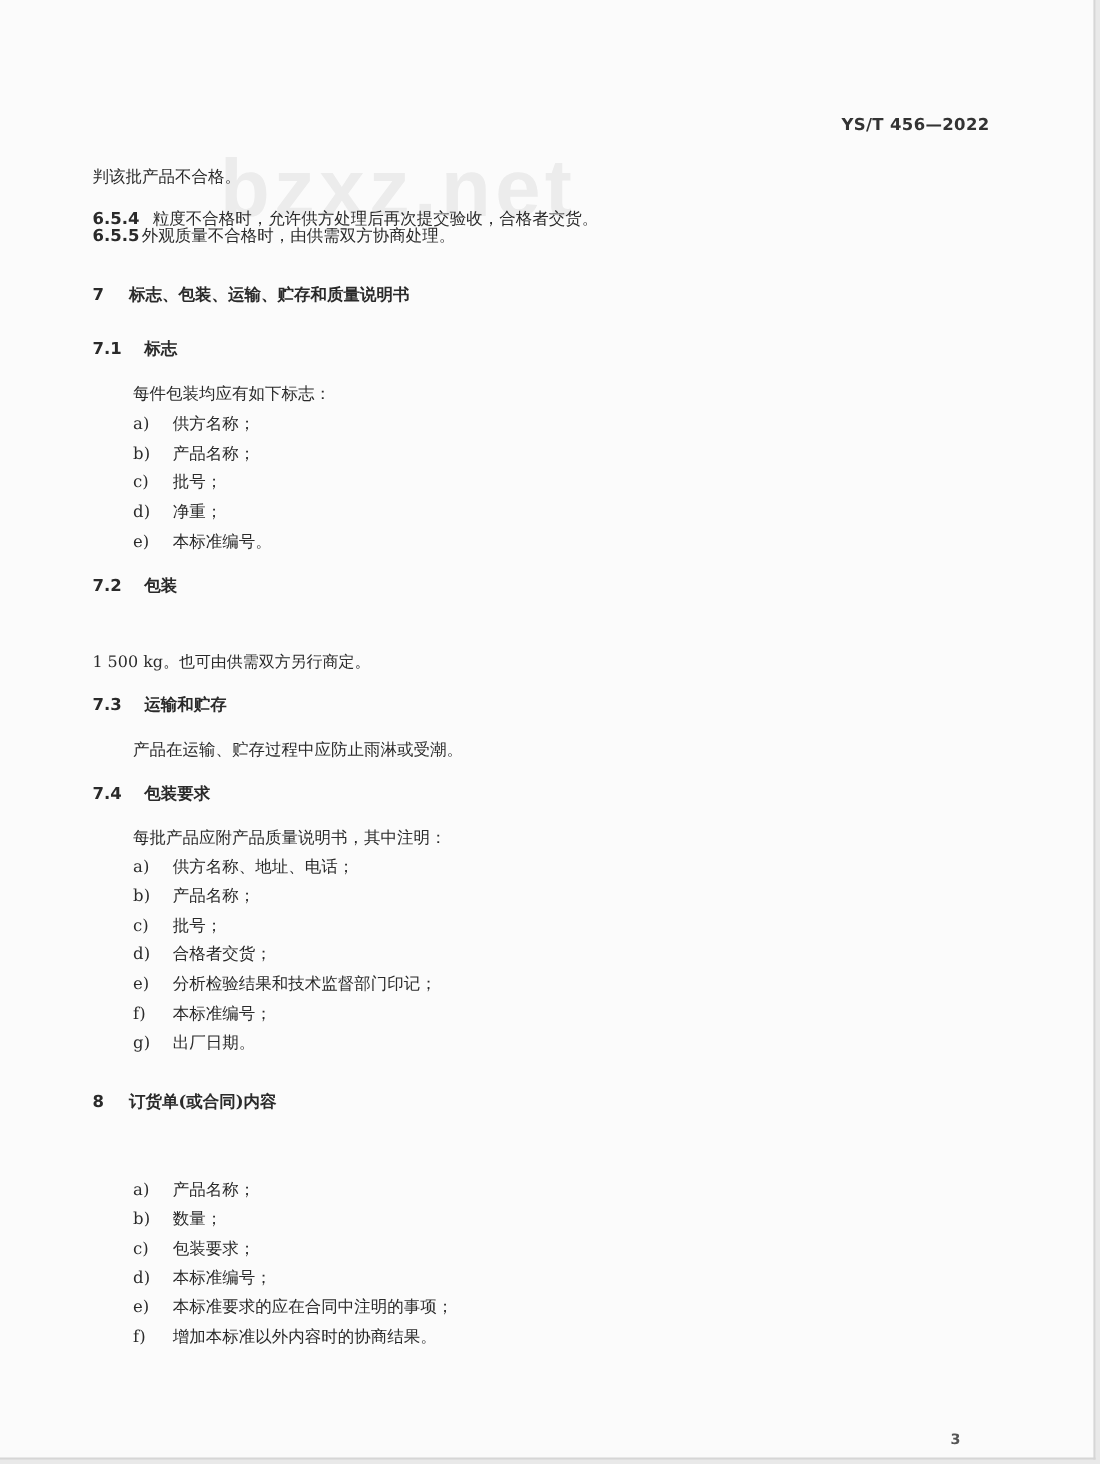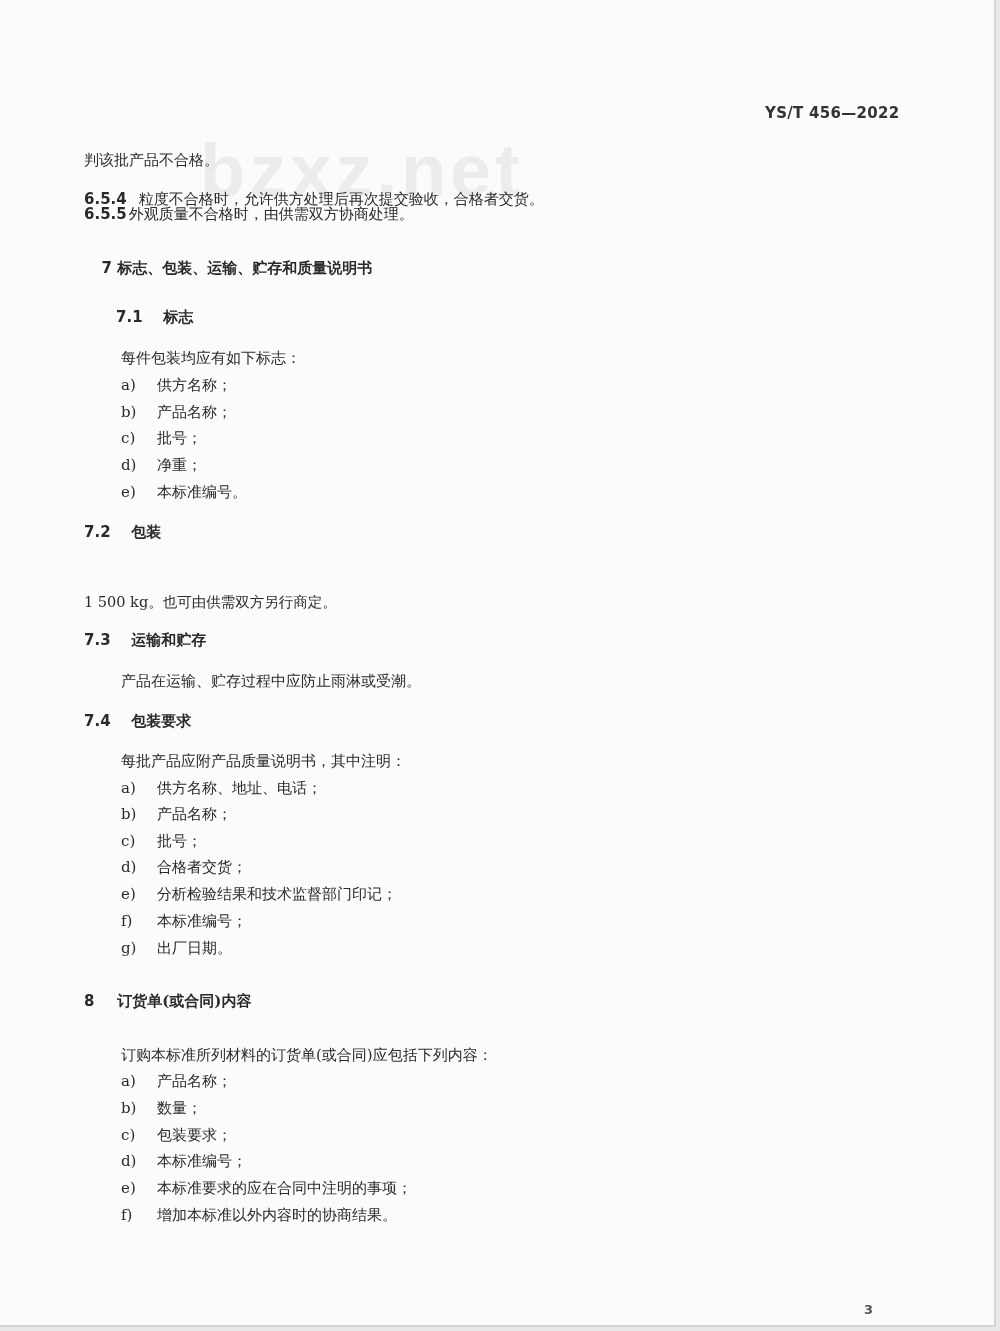--- a/index.html
+++ b/index.html
@@ -58,27 +58,27 @@
 
   <div class="line" style="left:84px;top:177px;margin-top:12px;">
     <span class="num" style="width:40px;">6.5.4</span>
     <span style="margin-left:10px;">粒度不合格时，允许供方处理后再次提交验收，合格者交货。</span>
   </div>
   <div class="line" style="left:84px;top:204px;">
     <span class="num" style="width:40px;">6.5.5</span>
     <span style="margin-left:0;">外观质量不合格时，由供需双方协商处理。</span>
   </div>
 
-  <div class="line h" style="left:84px;top:258px;text-align:right;">
+  <div class="line h" style="left:84px;top:258px;">
     <span class="num" style="width:28px;">7</span>
     <span>标志、包装、运输、贮存和质量说明书</span>
   </div>
 
   <div class="line h" style="left:84px;top:307px;">
-    <span class="num" style="width:42px;margin-left:32px;">7.1</span>
+    <span class="num" style="width:42px;">7.1</span>
     <span>标志</span>
   </div>
   <div class="line" style="left:121px;top:348px;">每件包装均应有如下标志：</div>
   <div class="line" style="left:121px;top:375px;"><span class="marker">a)</span><span>供方名称；</span></div>
   <div class="line" style="left:121px;top:402px;"><span class="marker">b)</span><span>产品名称；</span></div>
   <div class="line" style="left:121px;top:428px;"><span class="marker">c)</span><span>批号；</span></div>
   <div class="line" style="left:121px;top:455px;"><span class="marker">d)</span><span>净重；</span></div>
   <div class="line" style="left:121px;top:482px;"><span class="marker">e)</span><span>本标准编号。</span></div>
 
   <div class="line h" style="left:84px;top:522px;">
@@ -103,21 +103,20 @@
   <div class="line" style="left:121px;top:831px;"><span class="marker">c)</span><span>批号；</span></div>
   <div class="line" style="left:121px;top:857px;"><span class="marker">d)</span><span>合格者交货；</span></div>
   <div class="line" style="left:121px;top:884px;"><span class="marker">e)</span><span>分析检验结果和技术监督部门印记；</span></div>
   <div class="line" style="left:121px;top:911px;"><span class="marker">f)</span><span>本标准编号；</span></div>
   <div class="line" style="left:121px;top:938px;"><span class="marker">g)</span><span>出厂日期。</span></div>
 
   <div class="line h" style="left:84px;top:991px;">
     <span class="num" style="width:28px;">8</span>
     <span>订货单(或合同)内容</span>
   </div>
-  <div class="line" style="left:121px;top:1045px;">订购本标准所列材料的订货单(或合同)应包括下列内容：</div>
   <div class="line" style="left:121px;top:1071px;"><span class="marker">a)</span><span>产品名称；</span></div>
   <div class="line" style="left:121px;top:1098px;"><span class="marker">b)</span><span>数量；</span></div>
   <div class="line" style="left:121px;top:1125px;"><span class="marker">c)</span><span>包装要求；</span></div>
   <div class="line" style="left:121px;top:1151px;"><span class="marker">d)</span><span>本标准编号；</span></div>
   <div class="line" style="left:121px;top:1178px;"><span class="marker">e)</span><span>本标准要求的应在合同中注明的事项；</span></div>
   <div class="line" style="left:121px;top:1205px;"><span class="marker">f)</span><span>增加本标准以外内容时的协商结果。</span></div>
 
   <div class="page-number">3</div>
 </div>
 

